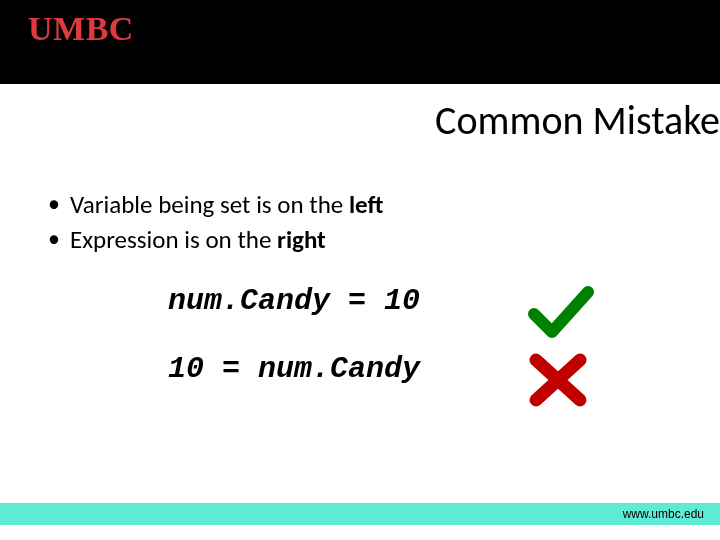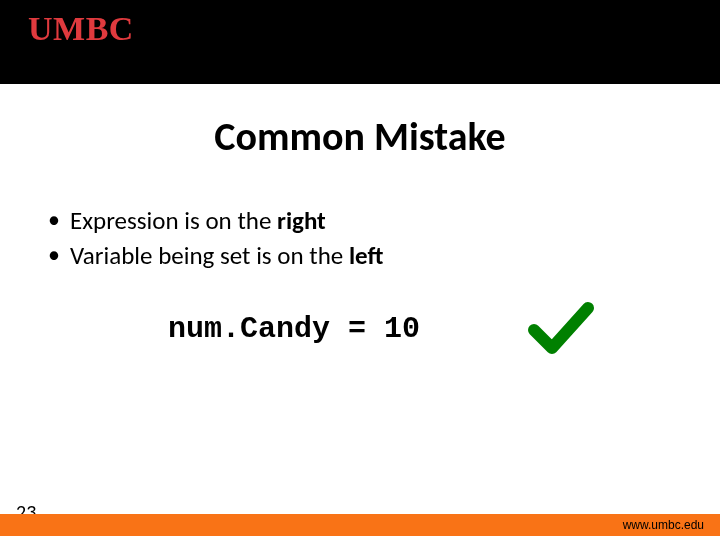--- a/index.html
+++ b/index.html
@@ -2,66 +2,74 @@
 <html><head>
 <meta charset="utf-8">
 <style>
   * { margin: 0; padding: 0; box-sizing: border-box; }
   html, body { width: 720px; height: 540px; overflow: hidden; font-family: Calibri, "Segoe UI", sans-serif; background: #fff; }
   .slide { position: relative; width: 720px; height: 540px; background: #fff; }
   .header-bar { width: 100%; height: 84px; background: #000; position: relative; }
   .logo-block { position: absolute; left: 12px; top: 12px; margin-left: 16px; }
   .logo-umbc { font-family: "Times New Roman", serif; font-weight: 700; font-size: 34px; color: #e03a3e; letter-spacing: 0.5px; line-height: 1; }
   .tagline { font-family: Arial, sans-serif; font-size: 9px; letter-spacing: 3.5px; color: #b0b0b0; margin-top: 6px; font-weight: 600; }
-  .title { text-align: center; font-size: 40px; font-weight: 700; margin-top: 28px; color: #000; }
+  .title { text-align: right; font-size: 40px; font-weight: 400; margin-top: 12px; color: #000; }
   .content { padding: 0 48px; margin-top: 18px; }
   ul.bullets { list-style: none; }
   ul.bullets li { position: relative; padding-left: 22px; font-size: 25px; line-height: 1.25; color: #000; margin-bottom: 4px; }
   ul.bullets li::before { content: "•"; position: absolute; left: 0; top: 0; font-size: 24px; }
   .gap { height: 26px; }
   .bold { font-weight: 700; }
   .code-block { margin-top: 28px; margin-left: 120px; }
-  .code-row { display: flex; align-items: center; margin-bottom: 10px; }
+  .code-row { display: flex; align-items: flex-start; margin-bottom: 10px; font-style: italic; }
   .code-text { font-family: "Courier New", monospace; font-weight: 700; font-size: 30px; width: 360px; color: #000; }
   .mark { width: 72px; text-align: left; }
   .mark svg { display: block; }
-  .footer { position: absolute; left: 0; bottom: 4px; width: 100%; height: 22px; background: #f97316; }
+  .footer { position: absolute; left: 0; bottom: 15px; width: 100%; height: 22px; background: #5eead4; }
   .page-num { position: absolute; left: 16px; bottom: 16px; font-size: 20px; color: #000; font-weight: 400; }
   .url { position: absolute; right: 16px; bottom: 4px; font-size: 12px; color: #000; font-family: Arial, sans-serif; }
 </style>
 </head>
 <body>
 
 <div class="slide">
 
   <div class="header-bar">
     <div class="logo-block">
       <div class="logo-umbc">UMBC</div>
     </div>
   </div>
 
   <h1 class="title">Common Mistake</h1>
 
   <div class="content">
     <div class="gap"></div>
     <ul class="bullets">
       <li>
-        <span>Expression is on the </span><span class="bold">right</span>
+        <span>Variable being set is on the </span><span class="bold">left</span>
       </li>
       <li>
-        <span>Variable being set is on the </span><span class="bold">left</span>
+        <span>Expression is on the </span><span class="bold">right</span>
       </li>
     </ul>
 
     <div class="code-block">
       <div class="code-row">
         <div class="code-text">num.Candy = 10</div>
         <div class="mark">
           <svg width="66" height="58" viewBox="0 0 66 58">
             <path d="M6 30 L24 48 L60 8" stroke="#008000" stroke-width="12" fill="none" stroke-linecap="round" stroke-linejoin="round"></path>
+          </svg>
+        </div>
+      </div>
+      <div class="code-row">
+        <div class="code-text">10 = num.Candy</div>
+        <div class="mark">
+          <svg width="60" height="56" viewBox="0 0 60 56">
+            <path d="M8 8 L52 48 M52 8 L8 48" stroke="#c00000" stroke-width="13" fill="none" stroke-linecap="round"></path>
           </svg>
         </div>
       </div>
     </div>
   </div>
 
   <div class="page-num">23</div>
   <div class="footer">
     <div class="url">www.umbc.edu</div>
   </div>

